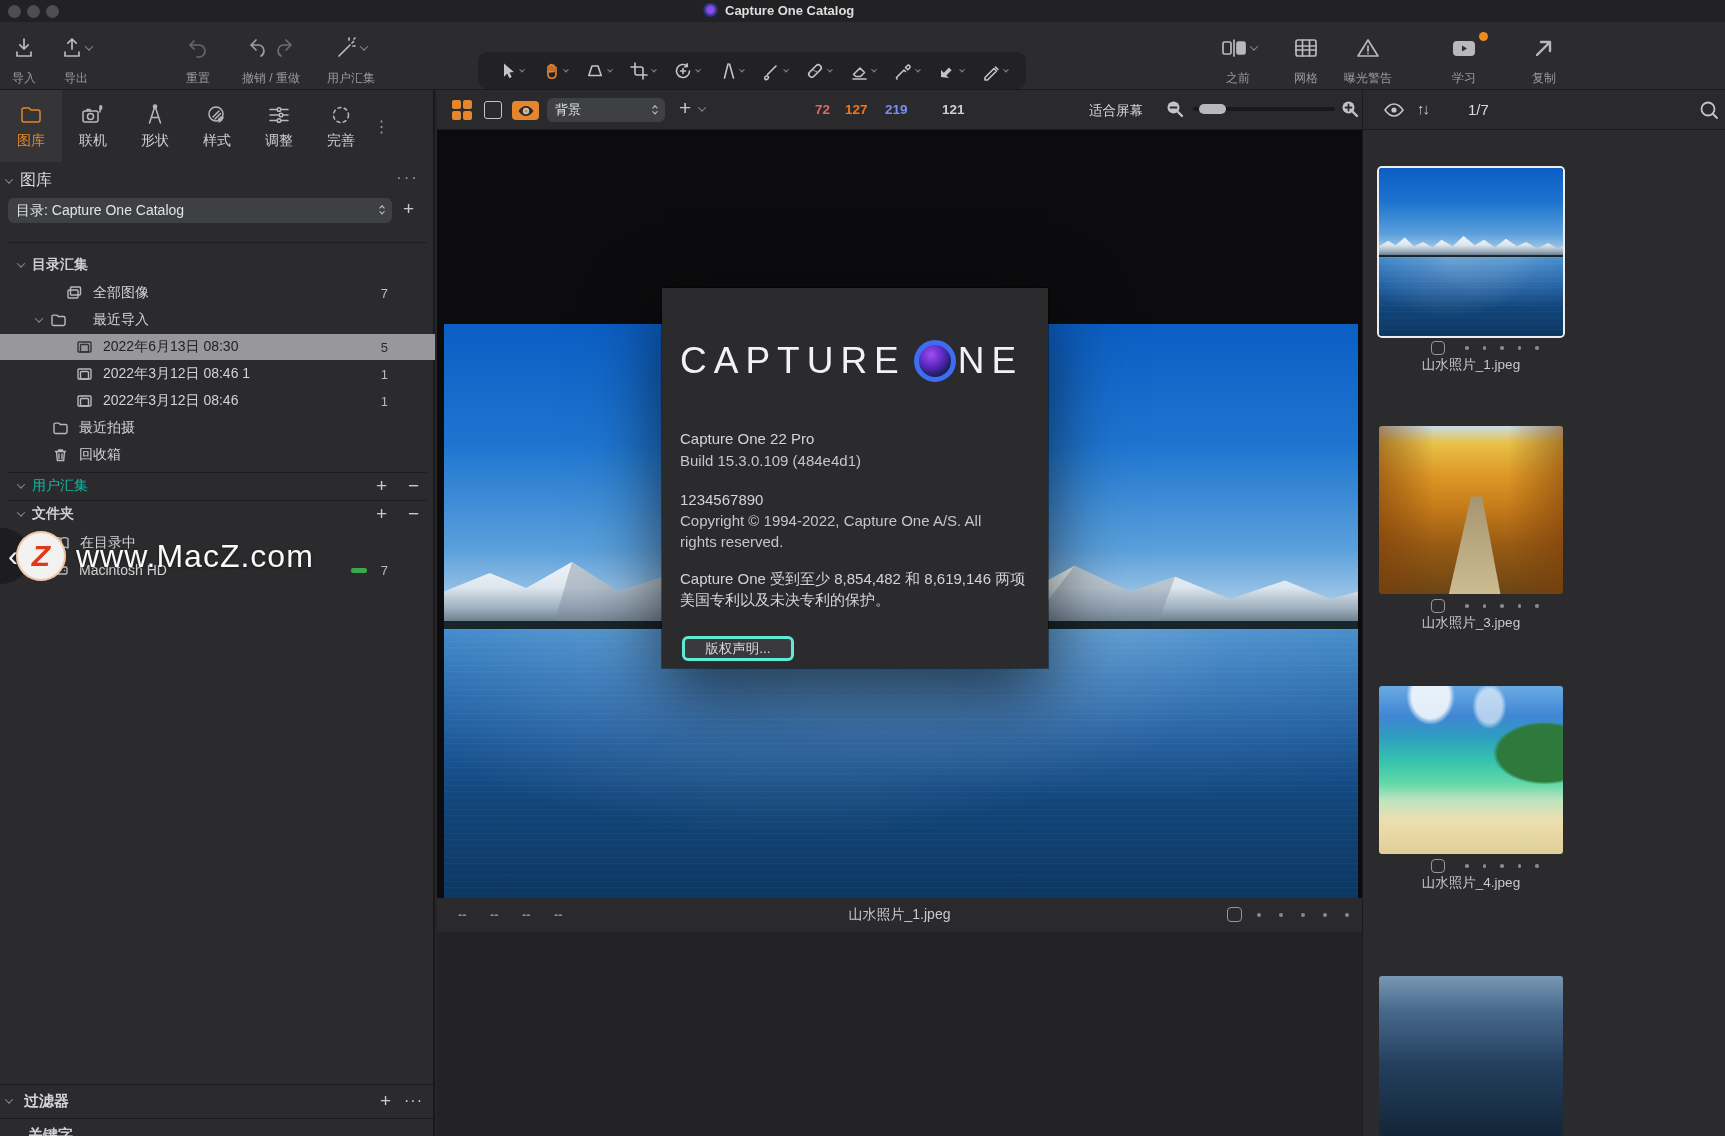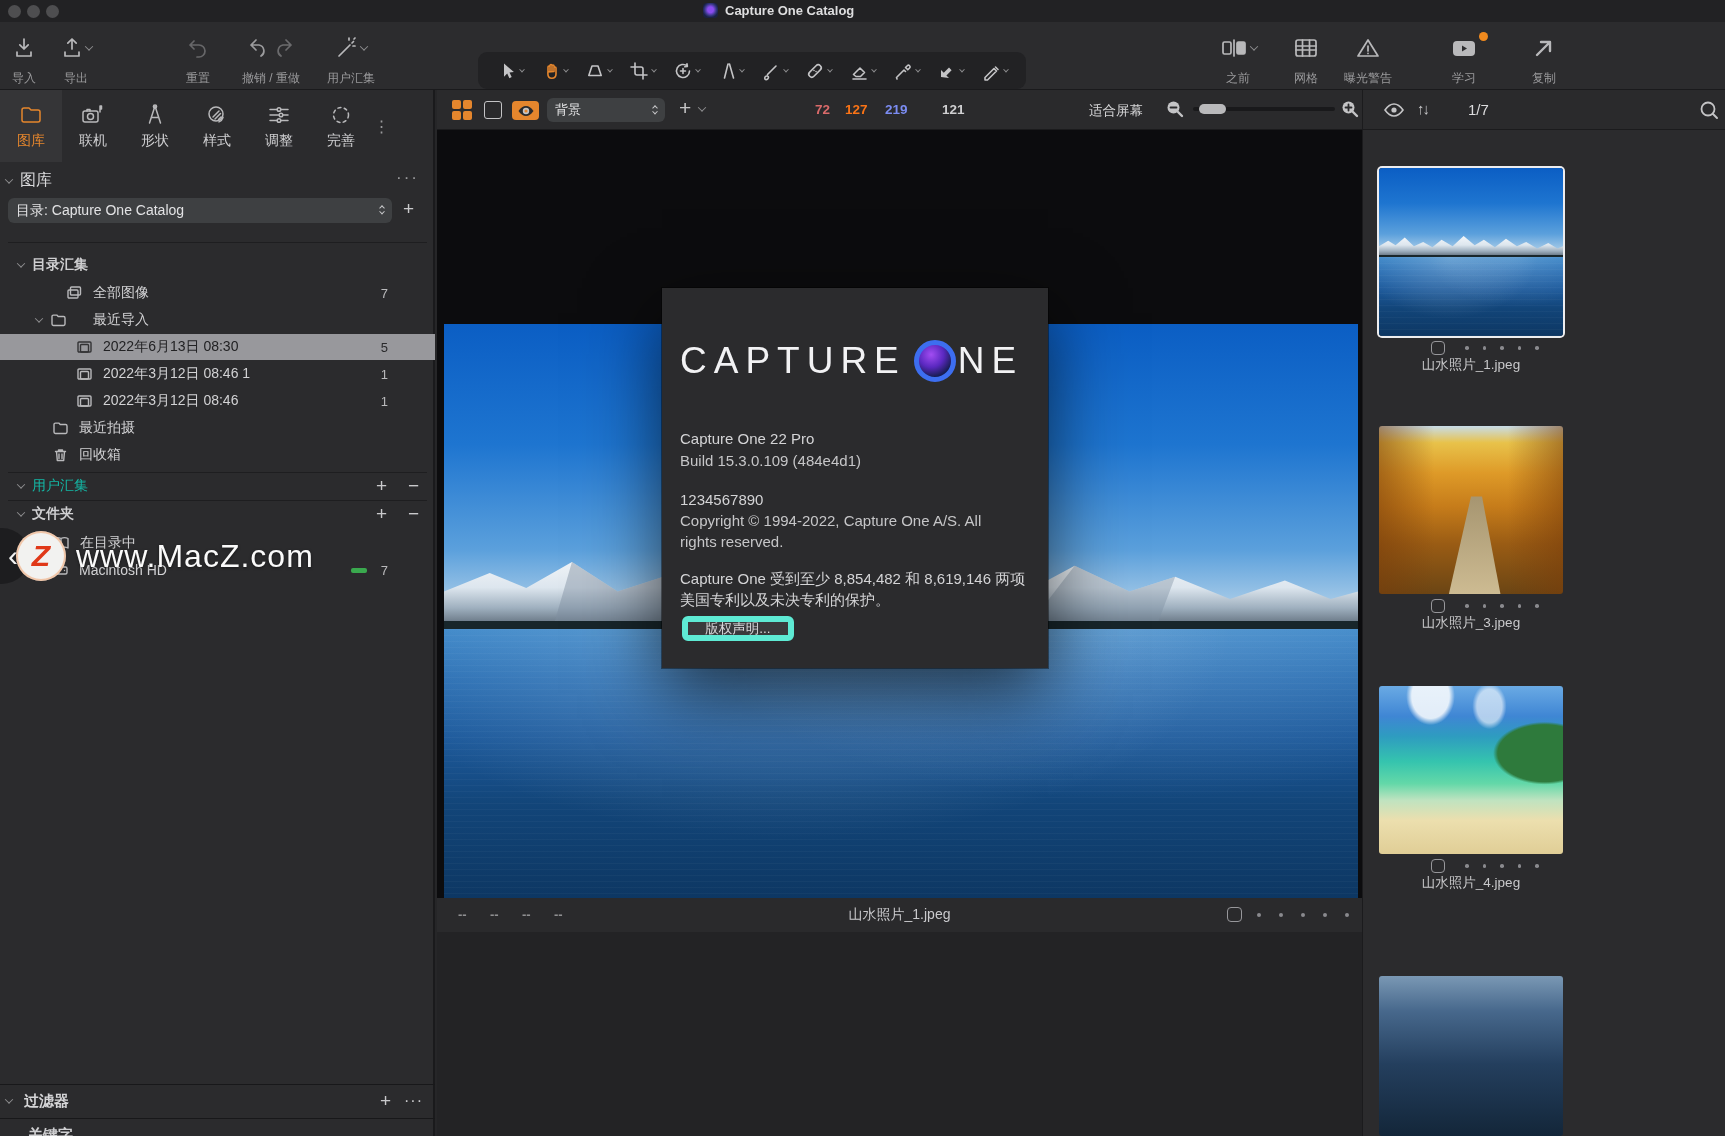--- a/index.html
+++ b/index.html
@@ -100,21 +100,21 @@
 
   
   .dialog { left:662px; top:288px; width:386px; height:380px; background:#2b2b2d; z-index:40;
             box-shadow:0 25px 70px rgba(0,0,0,.65), 0 0 0 1px rgba(0,0,0,.4); }
   .logo { position:absolute; left:18px; top:52px; display:flex; align-items:center; color:#f2f2f4;
           font-size:37px; font-weight:300; letter-spacing:7px; white-space:nowrap; }
   .logo-o { display:inline-block; width:42px; height:42px; border-radius:50%; margin:0 2px 0 8px;
             border:5px solid #3d6ef0;
             background:radial-gradient(circle at 38% 30%, #a24df2 0%, #5a28c0 42%, #171d52 75%, #10123c 100%); }
   .dlg-txt { position:absolute; left:18px; font-size:15px; color:#d4d4d6; line-height:21px; width:352px; }
-  .dlg-btn { position:absolute; left:20px; top:328px; width:112px; height:25px; background:#3a3a3c; border:6px solid #5eead4;
+  .dlg-btn { position:absolute; left:20px; top:348px; width:112px; height:25px; background:#3a3a3c; border:3px solid #5eead4;
              border-radius:6px; color:#d8d8da; font-size:13.5px; display:flex; align-items:center; justify-content:center; }
 
   
   .browser { left:1362px; top:90px; width:363px; height:1046px; background:#2b2b2d; border-left:1px solid #1b1b1d; overflow:hidden; }
   .bheader { position:absolute; left:0; top:0; width:363px; height:40px; background:#2a2a2c; border-bottom:1px solid #1b1b1d; }
   .bheader svg { stroke:#c4c4c6; fill:none; stroke-width:1.6; stroke-linecap:round; }
   .updown { font-size:15px; color:#c4c4c6; letter-spacing:-2px; font-weight:bold; }
   .thumb { position:absolute; left:16px; width:184px; height:168px; border-radius:3px; overflow:hidden; }
   .thumb.sel { box-shadow:0 0 0 2px #ededef; }
   .tmeta { position:absolute; left:16px; width:184px; height:16px; display:flex; align-items:center; }

